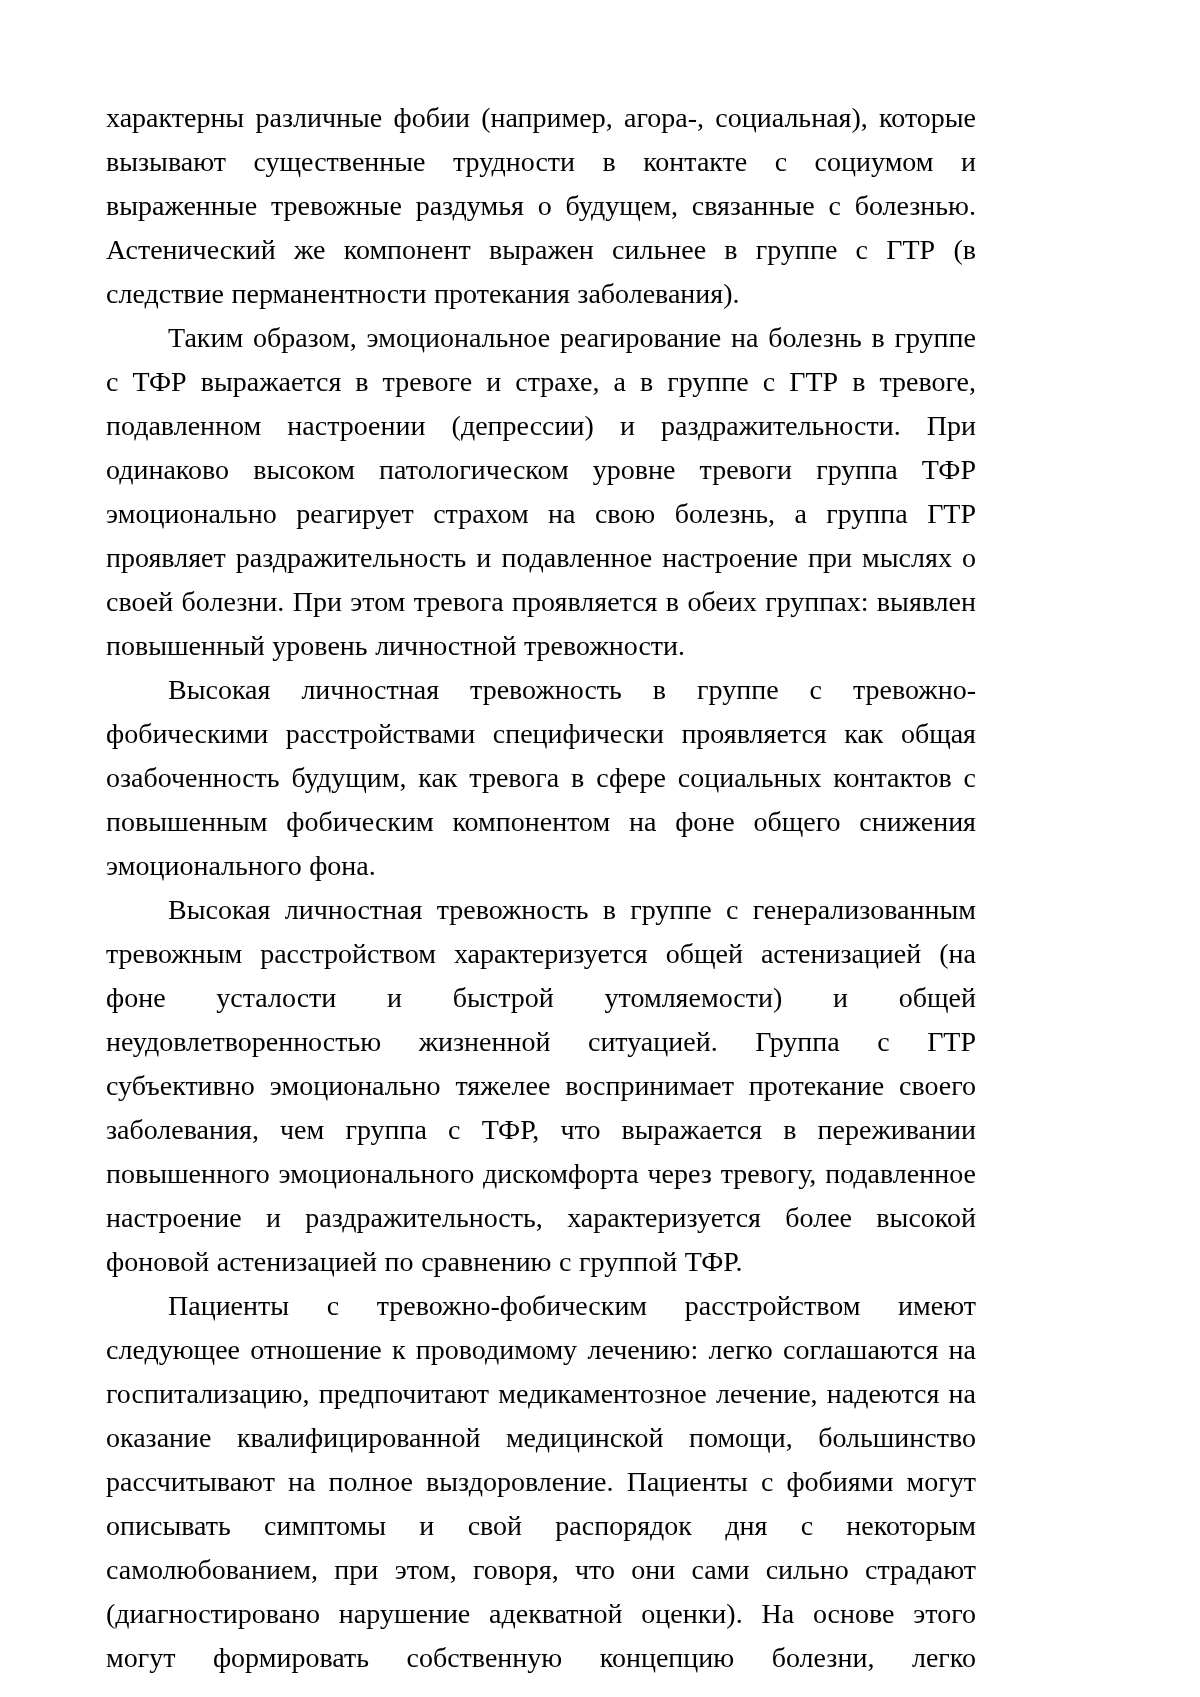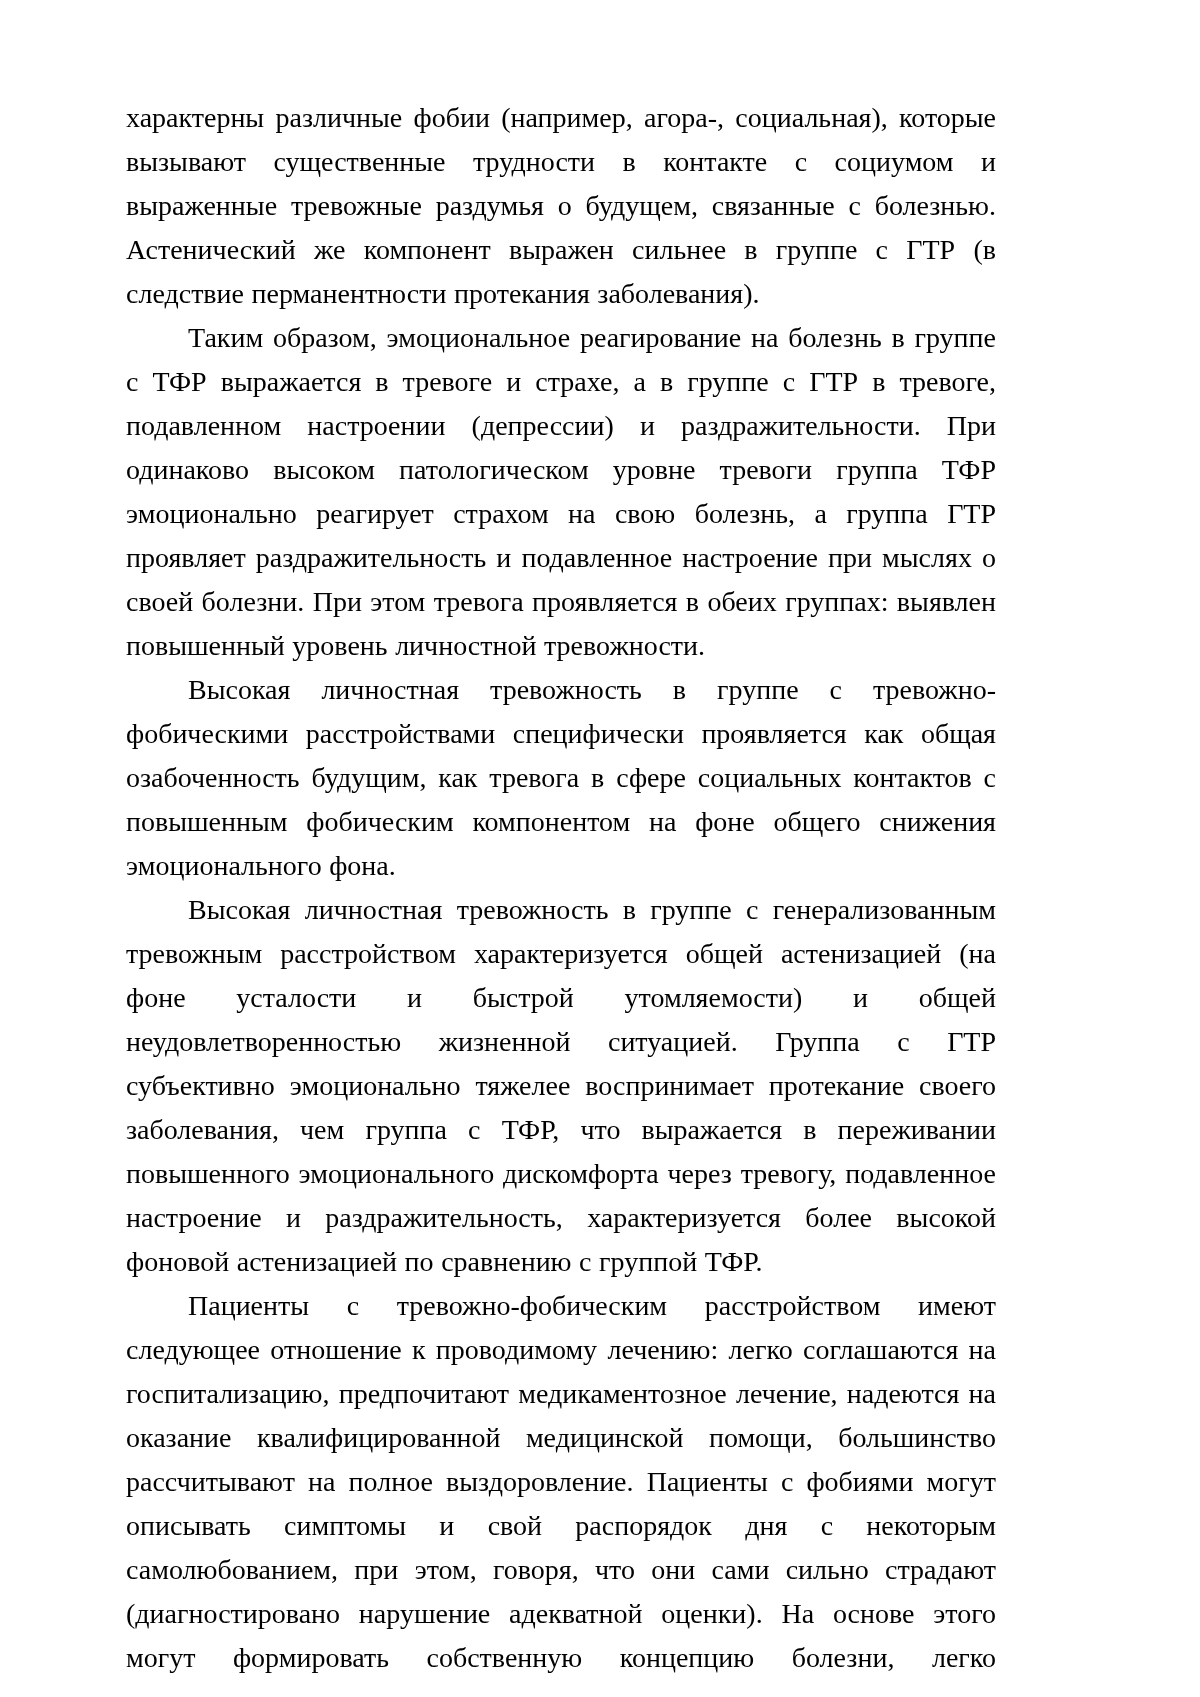--- a/index.html
+++ b/index.html
@@ -12,21 +12,20 @@
     background: #ffffff;
     font-family: "Liberation Serif", serif;
   }
   .page {
     box-sizing: border-box;
     width: 1060px;
     height: 1697px;
     padding: 96px 84px 0 106px;
     overflow: hidden;
     background: #ffffff;
-    margin-left: 20px;
   }
   .text-block {
     width: 100%;
   }
   .para {
     margin: 0;
     padding: 0;
     font-size: 28px;
     line-height: 44px;
     color: #000000;

